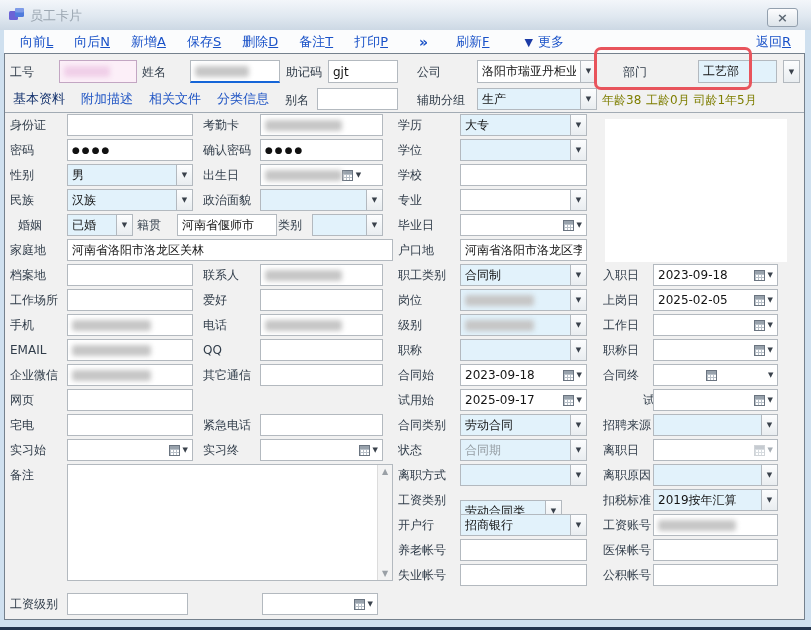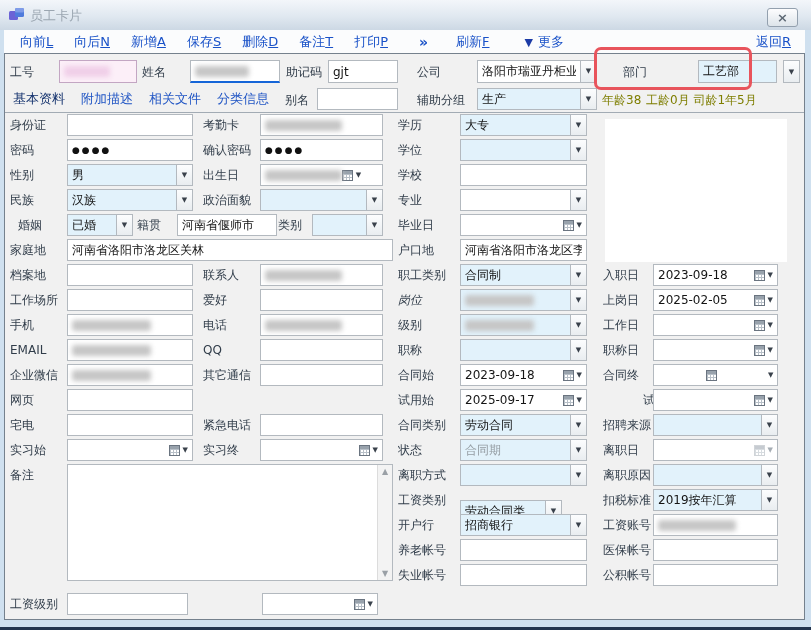--- a/index.html
+++ b/index.html
@@ -397,21 +397,21 @@
           </div>
         </div>
         <div class="flabel" data-name="hire-date-label" style="left: 205px; width: 50px;">入职日</div>
         <div class="field date" data-name="hire-date-field" style="left: 255px; width: 125px; top: 1px;">
           <span class="val" data-name="hire-date-value">2023-09-18</span>
           <span class="calico" data-name="calendar-icon"></span>
           <span class="dropglyph" data-name="dropdown-arrow-icon">▼</span>
         </div>
       </div>
       <div class="row" data-name="form-row" style="top: 288px; height: 25px;">
-        <div class="flabel" data-name="position-label" style="left: 0px; width: 60px; font-style: italic;">岗位</div>
+        <div class="flabel" data-name="position-label" style="left: 0px; width: 60px;">岗位</div>
         <div class="field tint combo" data-name="position-field" style="left: 62px; width: 127px; top: 1px;">
           <span class="smudge" data-name="redacted-value"></span>
           <div class="arrowbox" data-name="dropdown-arrow-icon">
             <i>▼</i>
           </div>
         </div>
         <div class="flabel" data-name="onboard-date-label" style="left: 205px; width: 50px;">上岗日</div>
         <div class="field date" data-name="onboard-date-field" style="left: 255px; width: 125px; top: 1px;">
           <span class="val" data-name="onboard-date-value">2025-02-05</span>
           <span class="calico" data-name="calendar-icon"></span>

